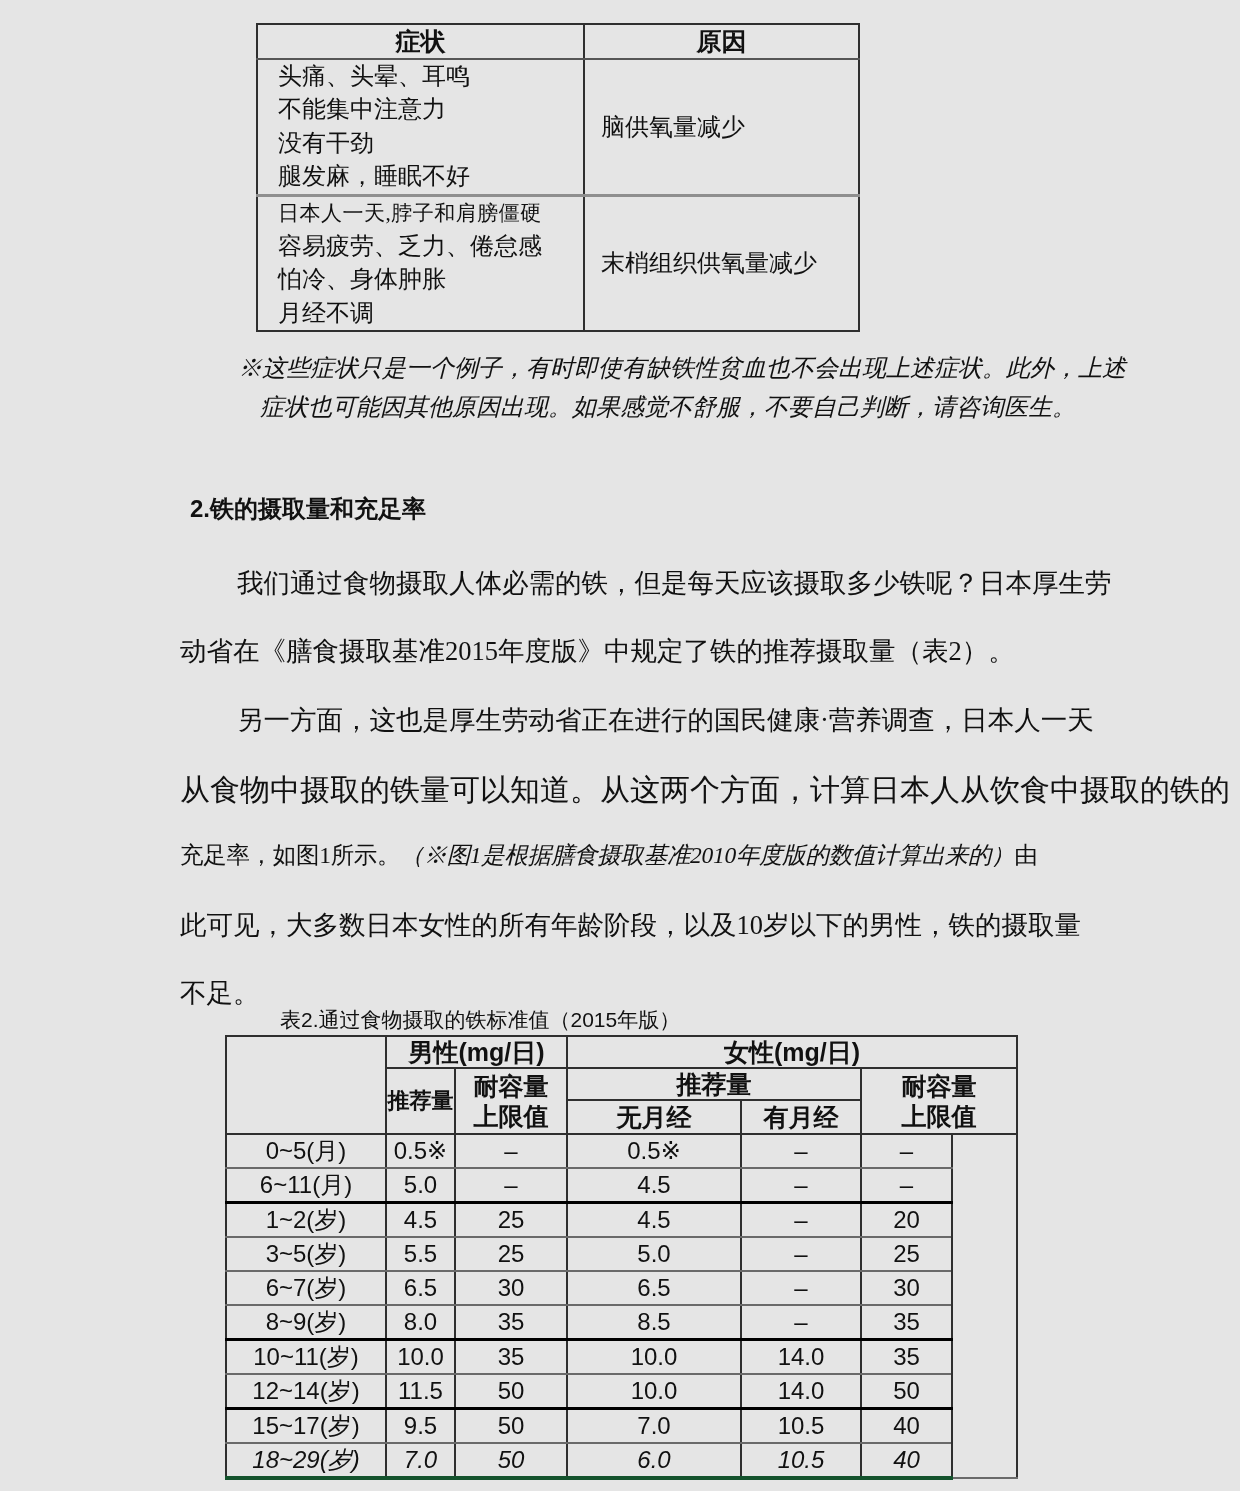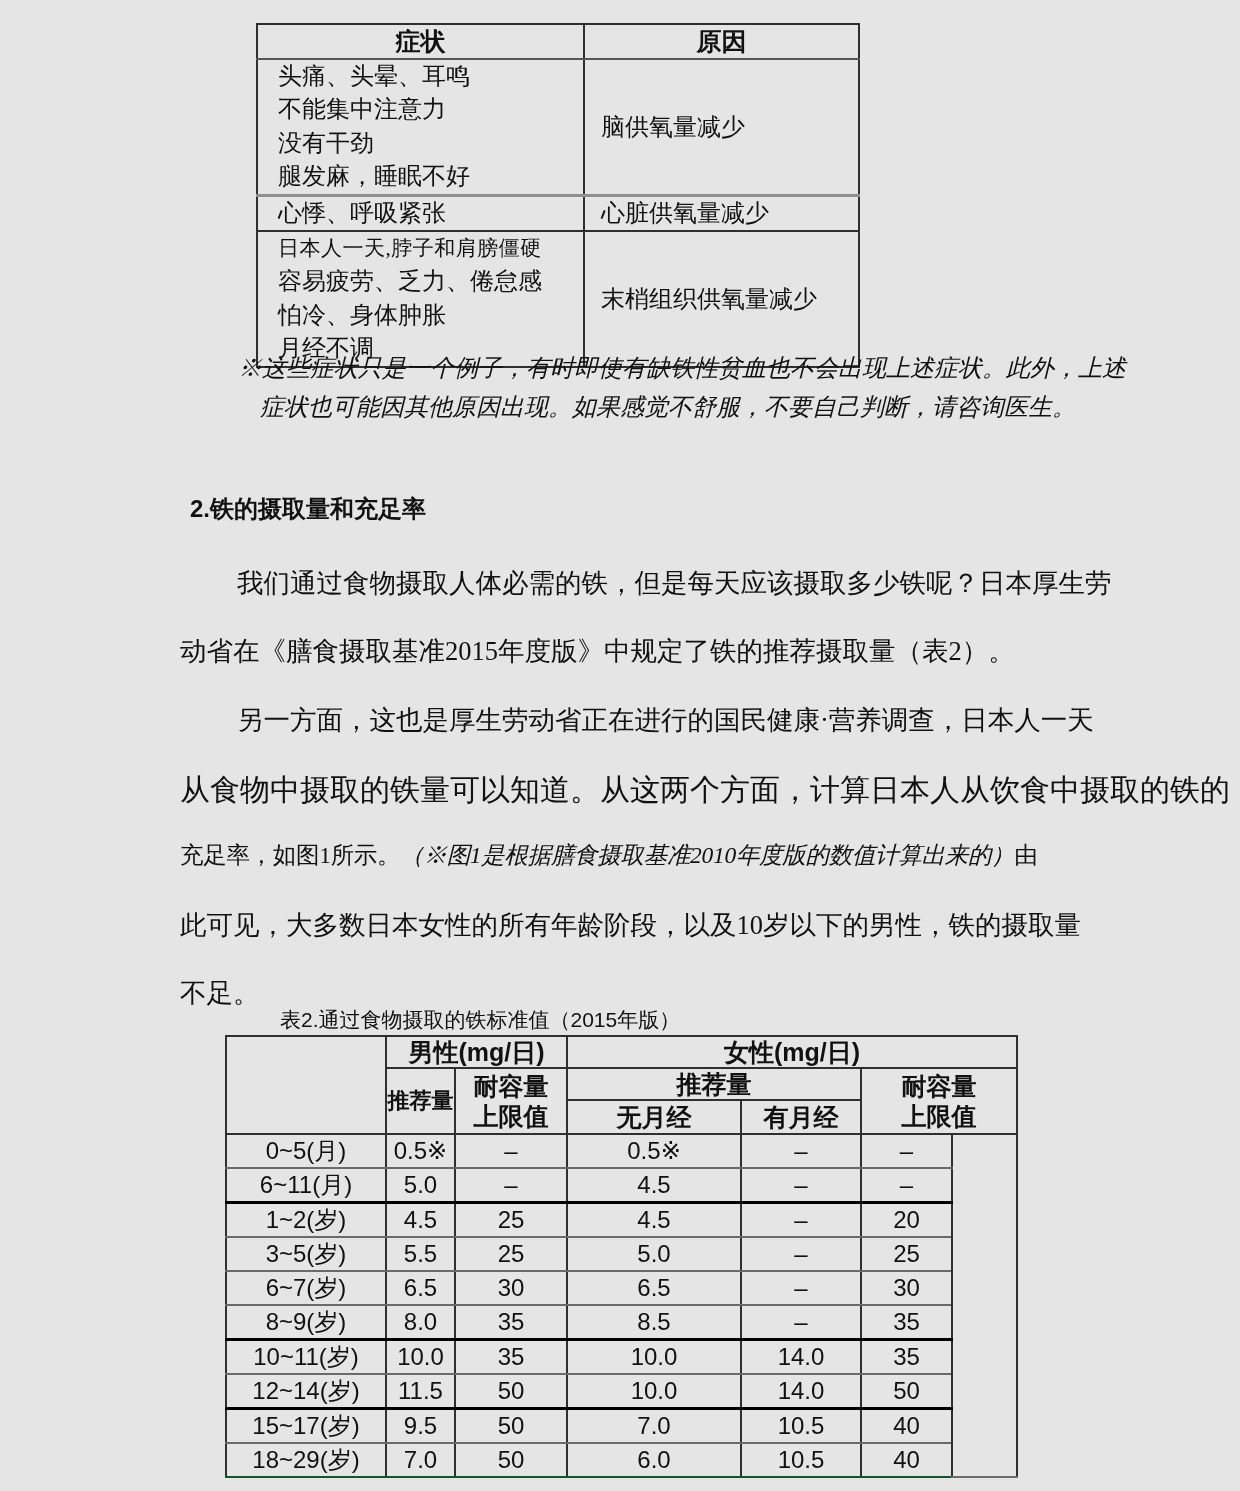--- a/index.html
+++ b/index.html
@@ -78,21 +78,21 @@
   #intake-table th.m-rec { font-size:22px; }
   #intake-table tr.h-a { height:31px; }
   #intake-table tr.h-b { height:32px; }
   #intake-table tr.h-c { height:34px; }
   #intake-table tbody tr { height:34px; }
   #intake-table td {
     border-left:2px solid #2f2f2f; border-right:2px solid #2f2f2f;
     border-top:2px solid #6a6a6a; border-bottom:2px solid #6a6a6a;
   }
   #intake-table tbody tr.group-top td { border-top:3px solid #000000; }
-  #intake-table tbody tr:last-child td { border-bottom:2px solid #14532d; }
+  #intake-table tbody tr:last-child td { border-bottom:4px solid #14532d;font-style:italic; }
   #intake-table td.spacer { border-top:2px solid #2f2f2f; }
 </style>
 </head>
 <body>
 
 <div id="page">
 
   <table id="symptom-table">
     <colgroup>
         <col style="width:327px">
@@ -106,26 +106,20 @@
     </thead>
     <tbody id="symptom-body">
         <tr class="sr-0">
           <td class="sym">
             <div class="sline">头痛、头晕、耳鸣</div>
             <div class="sline">不能集中注意力</div>
             <div class="sline">没有干劲</div>
             <div class="sline">腿发麻，睡眠不好</div>
           </td>
           <td class="cause">脑供氧量减少</td>
-        </tr>
-        <tr class="sr-1">
-          <td class="sym">
-            <div class="sline">心悸、呼吸紧张</div>
-          </td>
-          <td class="cause">心脏供氧量减少</td>
         </tr>
         <tr class="sr-2">
           <td class="sym">
             <div class="sline tight">日本人一天,脖子和肩膀僵硬</div>
             <div class="sline">容易疲劳、乏力、倦怠感</div>
             <div class="sline">怕冷、身体肿胀</div>
             <div class="sline">月经不调</div>
           </td>
           <td class="cause">末梢组织供氧量减少</td>
         </tr>

